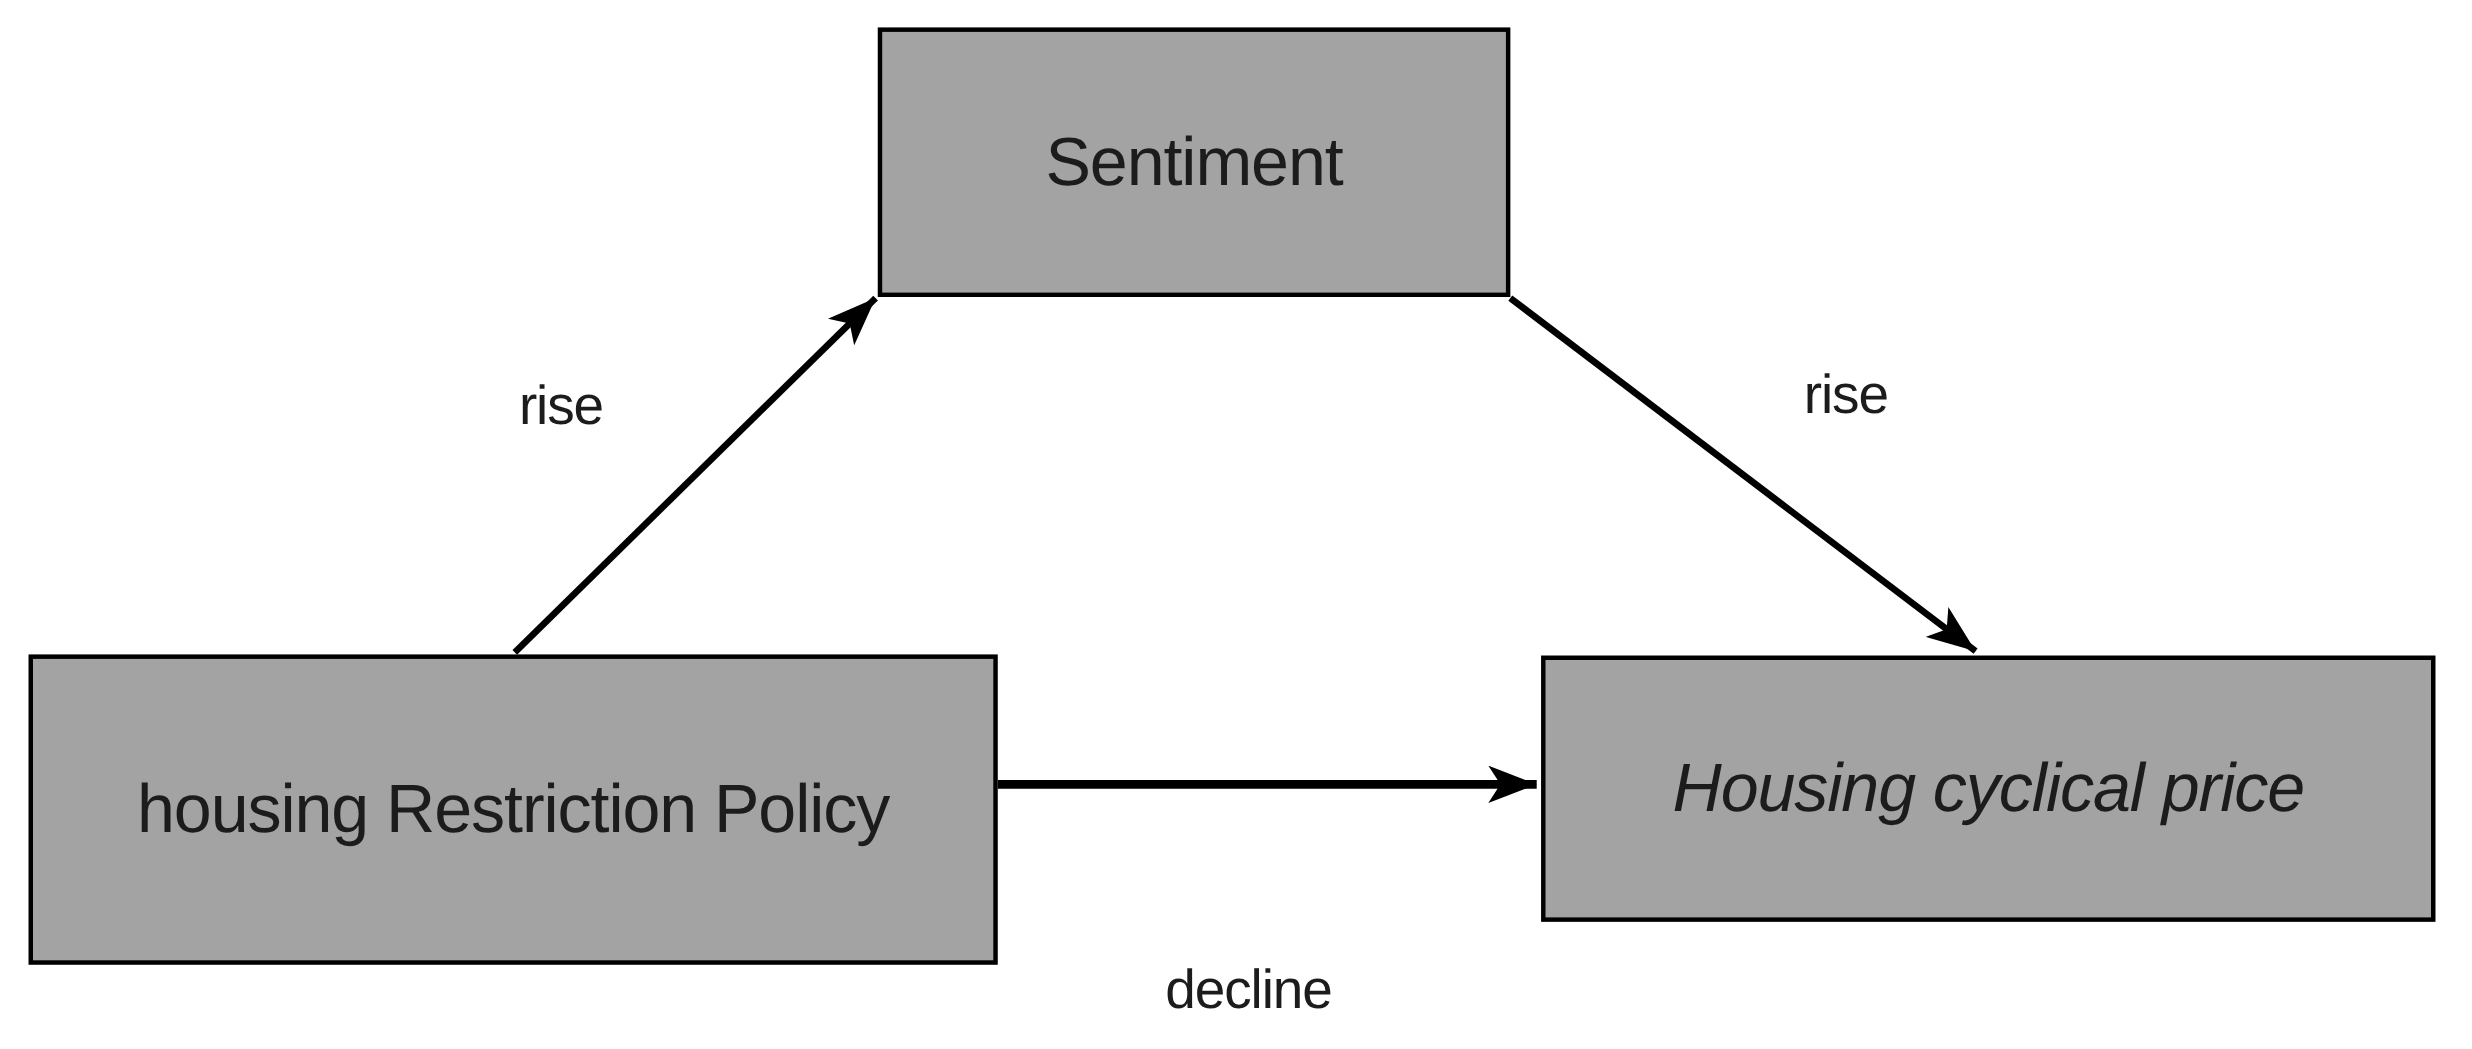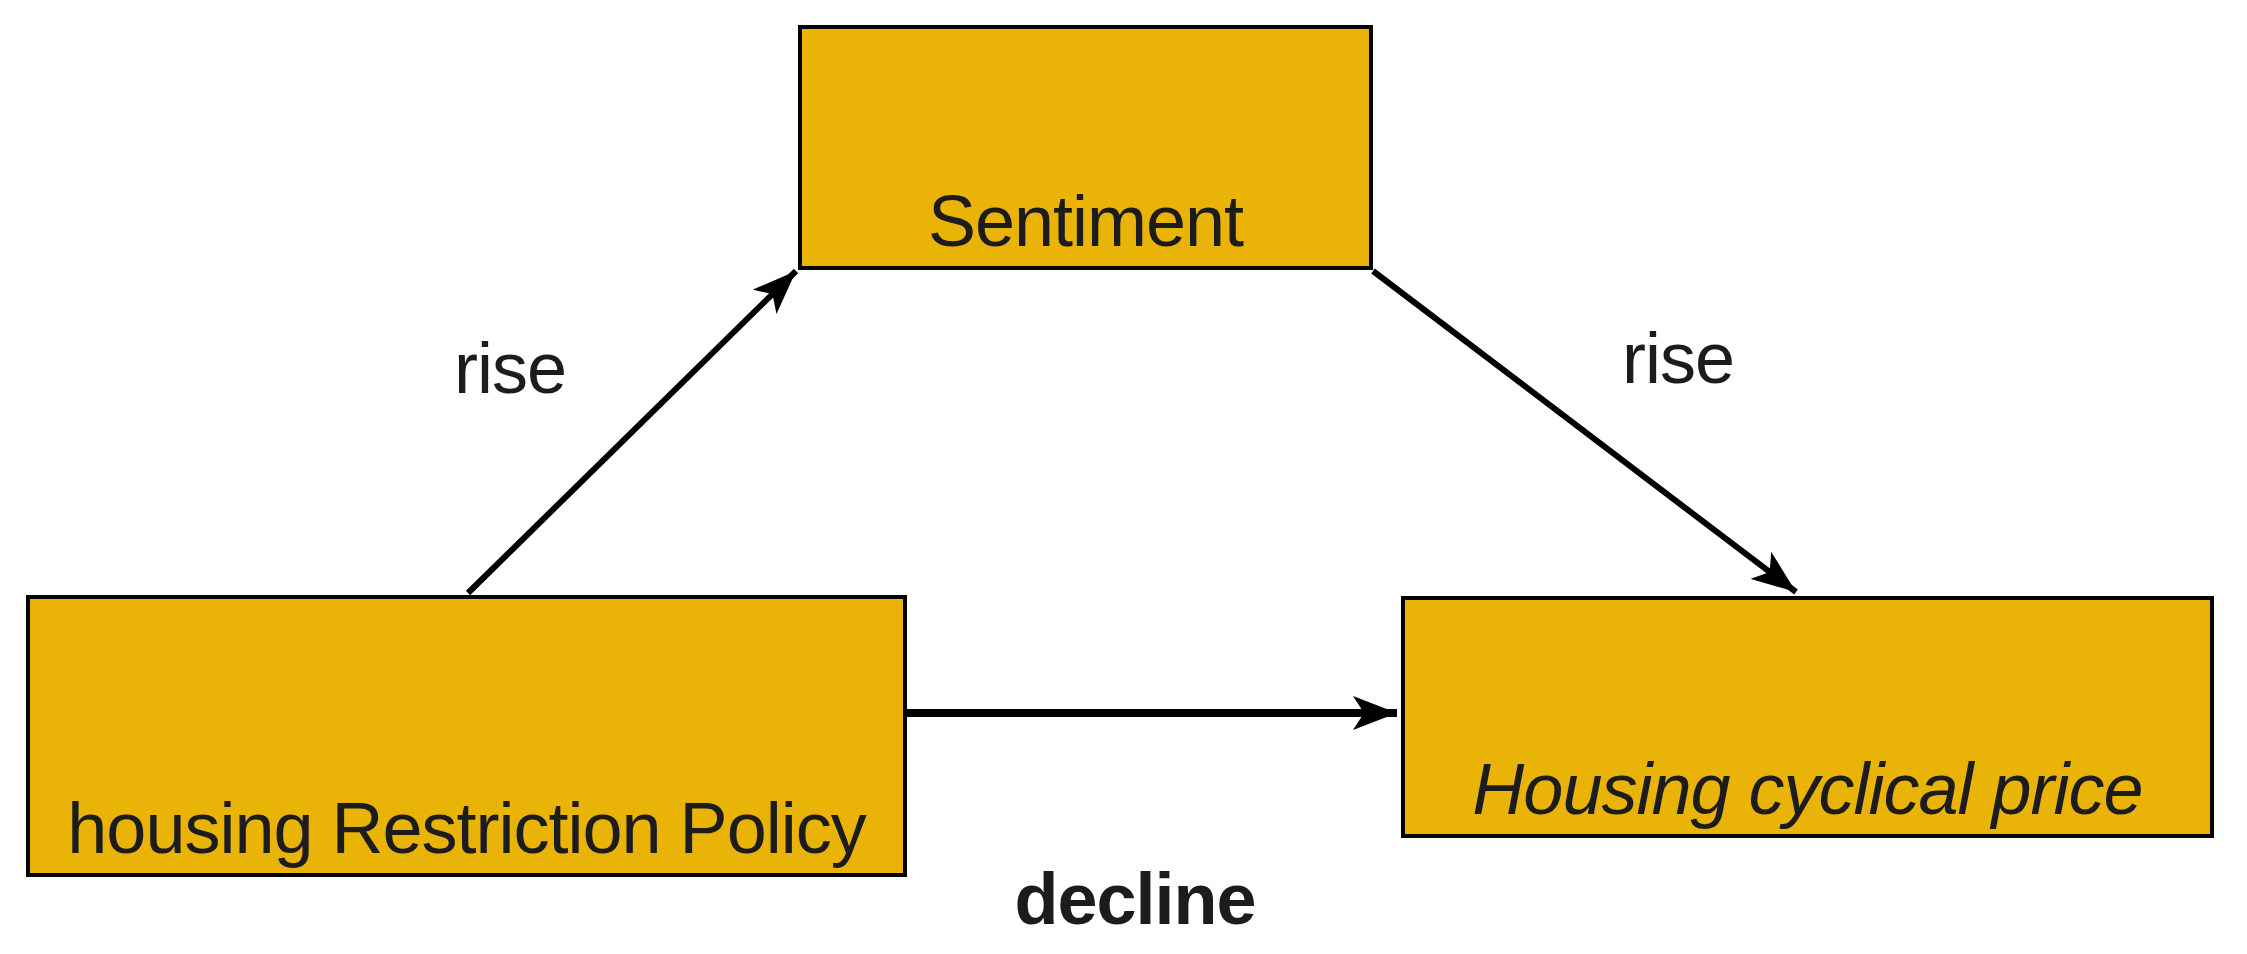--- a/index.html
+++ b/index.html
@@ -19,27 +19,27 @@
     position: absolute;
     left: 0;
     top: 0;
     width: 2247px;
     height: 954px;
   }
   .node {
     position: absolute;
     box-sizing: border-box;
     border: 4px solid #000000;
-    background: #eab308;
+    background: #a3a3a3;
     display: flex;
-    align-items: flex-end;
+    align-items: center;
     justify-content: center;
     text-align: center;
     color: #1c1c1c;
-    font-size: 72px;
+    font-size: 62px;
     line-height: 1.22;
     letter-spacing: -1px;
   }
   .node-sentiment {
     left: 798px;
     top: 25px;
     width: 575px;
     height: 245px;
   }
   .node-policy {
@@ -54,28 +54,28 @@
     top: 596px;
     width: 813px;
     height: 242px;
     padding: 0 22px;
     font-style: italic;
   }
   .edge-label {
     position: absolute;
     transform: translate(-50%, -50%);
     color: #1c1c1c;
-    font-size: 72px;
+    font-size: 50px;
     line-height: 1;
     letter-spacing: -1px;
     white-space: nowrap;
   }
   .edge-label-rise-left  { left: 510px;  top: 368px; }
   .edge-label-rise-right { left: 1678px; top: 358px; }
-  .edge-label-decline    { left: 1135px; top: 899px; font-weight: bold; }
+  .edge-label-decline    { left: 1135px; top: 899px; }
 </style>
 </head>
 <body>
 
 <div class="canvas">
 
   <svg class="edges-svg" viewBox="0 0 2247 954" xmlns="http://www.w3.org/2000/svg">
     <defs>
       <marker id="arrowhead" markerUnits="userSpaceOnUse" markerWidth="46" markerHeight="34" refX="44" refY="17" orient="auto">
         <path d="M0,0 L44,17 L0,34 L11,17 Z" fill="#000000"></path>

